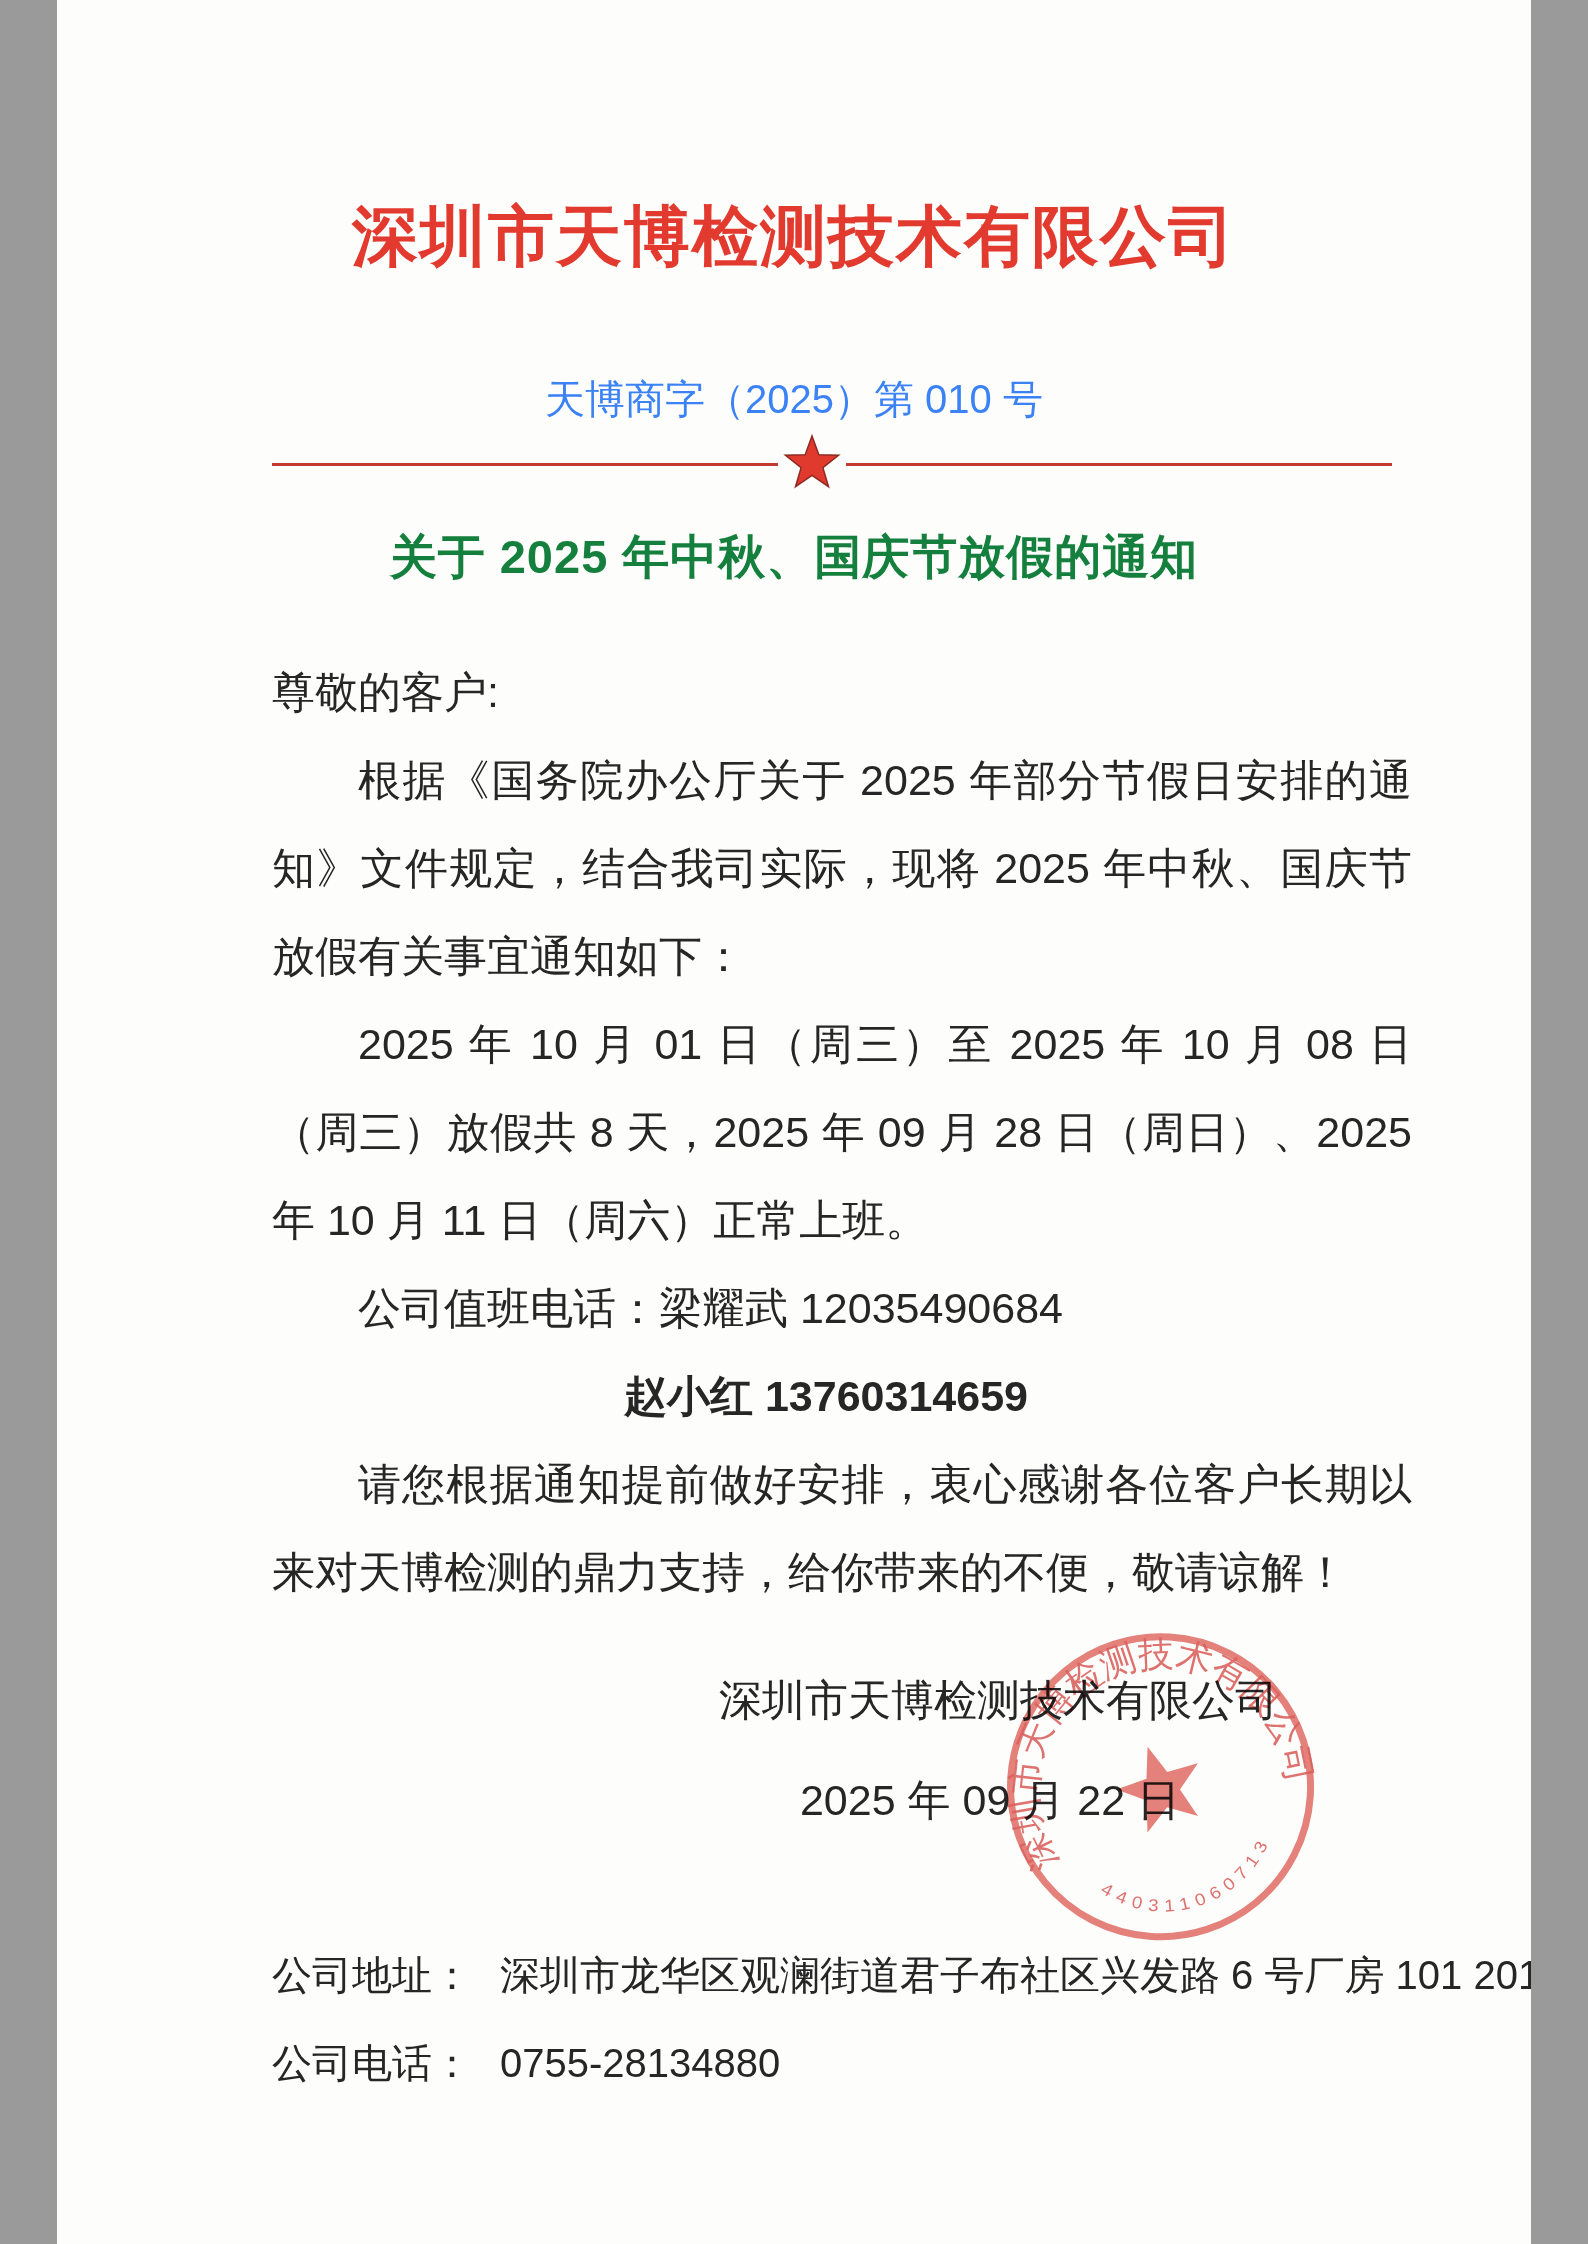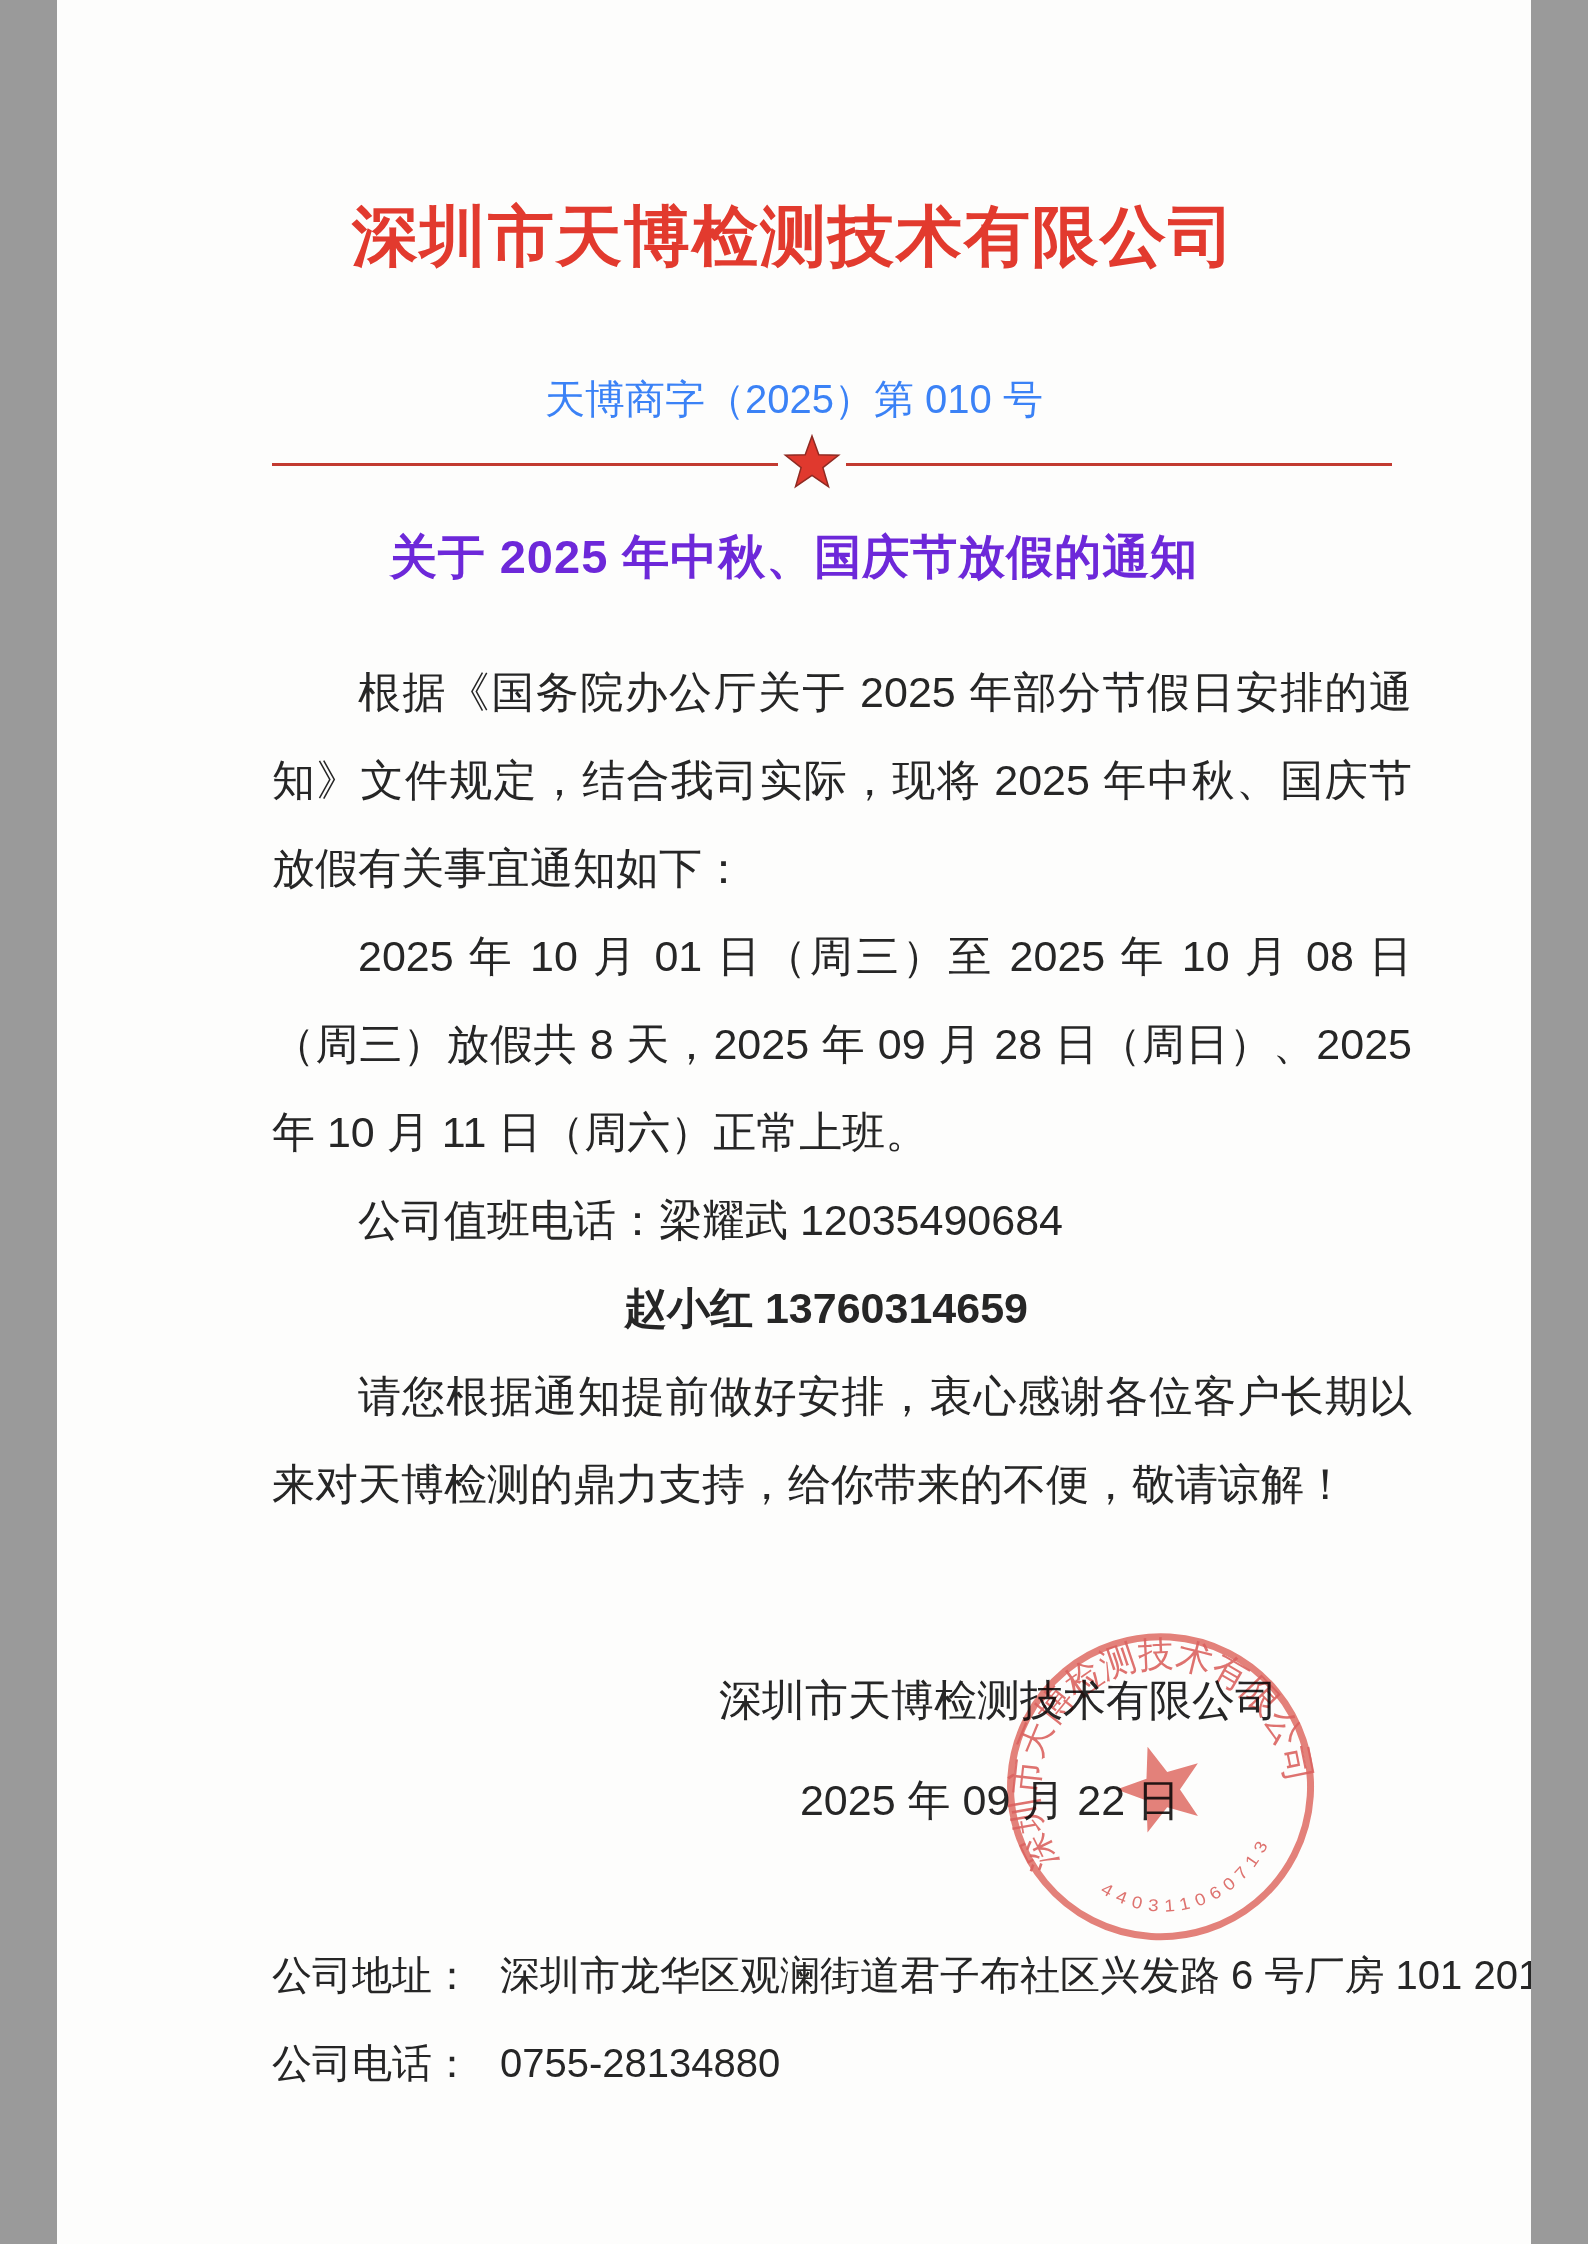--- a/index.html
+++ b/index.html
@@ -50,21 +50,21 @@
     display: flex; align-items: center; justify-content: center;
   }
   .notice-title {
     position: absolute;
     left: 0; right: 0;
     top: 526px;
     text-align: center;
     font-size: 47px;
     font-weight: bold;
     letter-spacing: 1px;
-    color: #6d28d9;
+    color: #15803d;
   }
   .body-block {
     position: absolute;
     left: 215px;
     width: 1140px;
     top: 648px;
     font-size: 43px;
     line-height: 88px;
     text-align: justify;
   }
@@ -122,20 +122,21 @@
       <svg width="60" height="62" viewBox="0 0 60 60" aria-hidden="true">
         <polygon points="30,2 36.8,20.7 56.6,21.3 40.9,33.6 46.5,52.7 30,41.5 13.5,52.7 19.1,33.6 3.4,21.3 23.2,20.7" fill="#e0392e" stroke="#8f2a22" stroke-width="1.5"></polygon>
       </svg>
     </div>
     <div class="seg right"></div>
   </div>
 
   <div class="notice-title">关于 2025 年中秋、国庆节放假的通知</div>
 
   <div class="body-block">
+    <p>尊敬的客户:</p>
     <p class="indent">根据《国务院办公厅关于 2025 年部分节假日安排的通知》文件规定，结合我司实际，现将 2025 年中秋、国庆节放假有关事宜通知如下：</p>
     <p class="indent">2025 年 10 月 01 日（周三）至 2025 年 10 月 08 日（周三）放假共 8 天，2025 年 09 月 28 日（周日）、2025 年 10 月 11 日（周六）正常上班。</p>
     <p class="indent">公司值班电话：梁耀武  12035490684</p>
     <p class="indent-deep">赵小红  13760314659</p>
     <p class="indent">请您根据通知提前做好安排，衷心感谢各位客户长期以来对天博检测的鼎力支持，给你带来的不便，敬请谅解！</p>
   </div>
 
   <div class="signature-company">深圳市天博检测技术有限公司</div>
   <div class="signature-date">2025 年 09 月 22 日</div>
 

